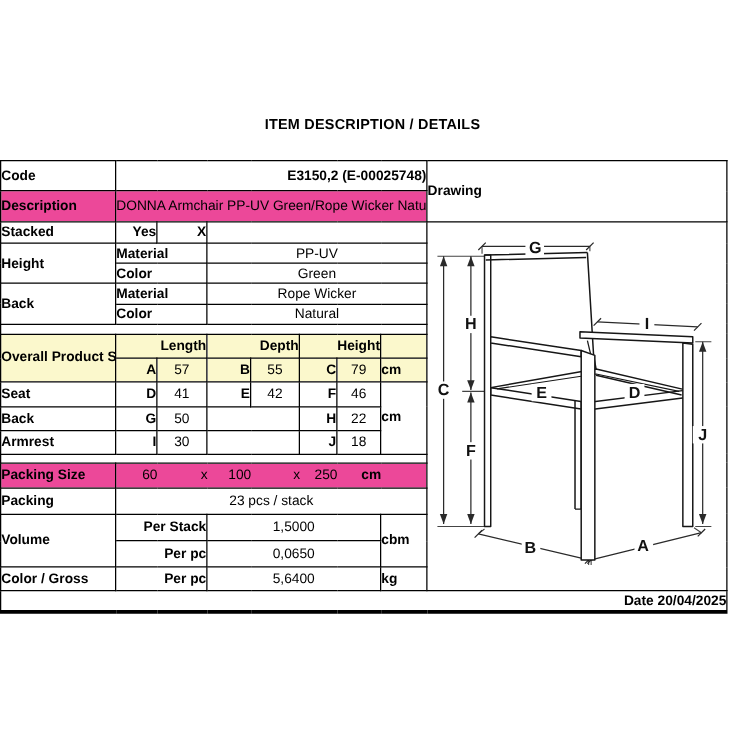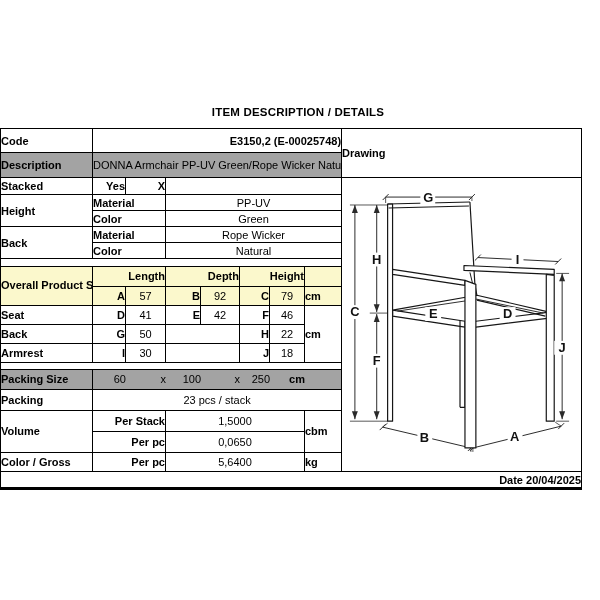--- a/index.html
+++ b/index.html
@@ -1,25 +1,25 @@
 <!DOCTYPE html>
 <html><head>
 <meta charset="utf-8">
 <style>
   html,body{margin:0;padding:0;background:#fff}
   body{width:600px;height:600px;position:relative;font-family:"Liberation Sans",sans-serif;color:#000;}
-  .page-title{position:absolute;top:106px;left:0;width:596px;text-align:center;font-weight:bold;font-size:11.5px;letter-spacing:.2px;}
+  .page-title{position:absolute;top:94px;left:0;width:596px;text-align:center;font-weight:bold;font-size:11.5px;letter-spacing:.2px;}
   table.spec{position:absolute;left:0;top:128px;width:581px;border-collapse:collapse;table-layout:fixed;
              border:1.5px solid #000;border-bottom:3px solid #000;}
   table.spec td{border:1px solid #000;font-size:11px;padding:0;vertical-align:middle;overflow:hidden;white-space:nowrap;}
   .lbl{font-weight:bold;padding-left:4px;}
   .ctr{text-align:center;}
   .b{font-weight:bold;text-align:right;}
   .sm{font-size:10.5px;}
-  .shade{background:#a3a3a3;}
+  .shade{background:#ec4899;}
   .yel{background:#FBF8CC;}
   .wrap2{white-space:normal;line-height:1.2;text-align:center;font-weight:bold;}
   .unit{font-weight:bold;padding-left:3px;}
   td.spacer{border-left:none;border-right:none;border-top:none;border-bottom:none;}
   .flexrow{display:flex;align-items:center;}
   .flexrow span{display:inline-block;text-align:right;}
   .fc1{width:33px}.fc2{width:40px}.fc3{width:35px}.fc4{width:39px}.fc5{width:30px}.fc6{width:35px}
   .drawcell{vertical-align:top;padding:0;}
   .drawhead{font-weight:bold;}
   svg text{font-family:"Liberation Sans",sans-serif;font-weight:bold;font-size:13px;fill:#111;text-anchor:middle;}
@@ -156,21 +156,21 @@
     <td rowspan="2" class="yel wrap2">Overall Product Size</td>
     <td colspan="2" class="yel ctr b">Length</td>
     <td colspan="2" class="yel ctr b">Depth</td>
     <td colspan="2" class="yel ctr b">Height</td>
     <td class="yel"></td>
   </tr>
   <tr style="height:19px">
     <td class="yel ctr b">A</td>
     <td class="yel ctr">57</td>
     <td class="yel ctr b">B</td>
-    <td class="yel ctr">92</td>
+    <td class="yel ctr">55</td>
     <td class="yel ctr b">C</td>
     <td class="yel ctr">79</td>
     <td class="yel unit">cm</td>
   </tr>
 
   <tr style="height:19px">
     <td class="lbl">Seat</td>
     <td class="ctr b">D</td>
     <td class="ctr">41</td>
     <td class="ctr b">E</td>

